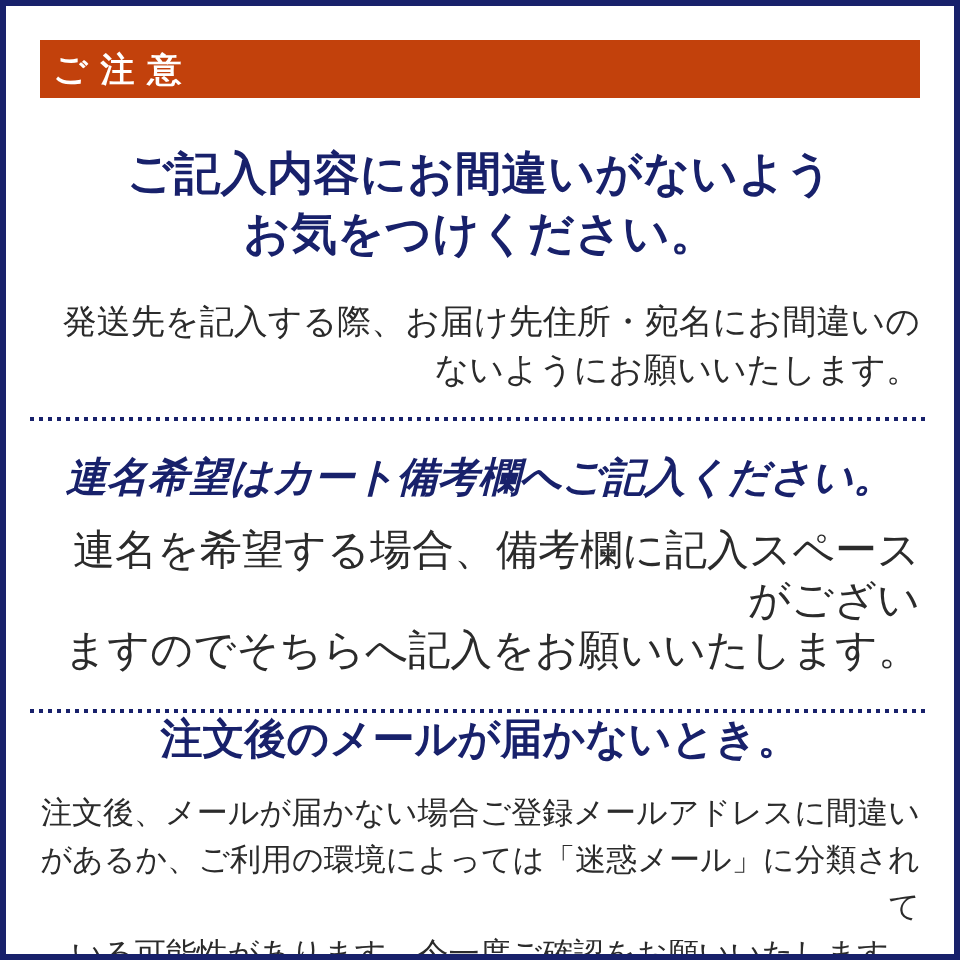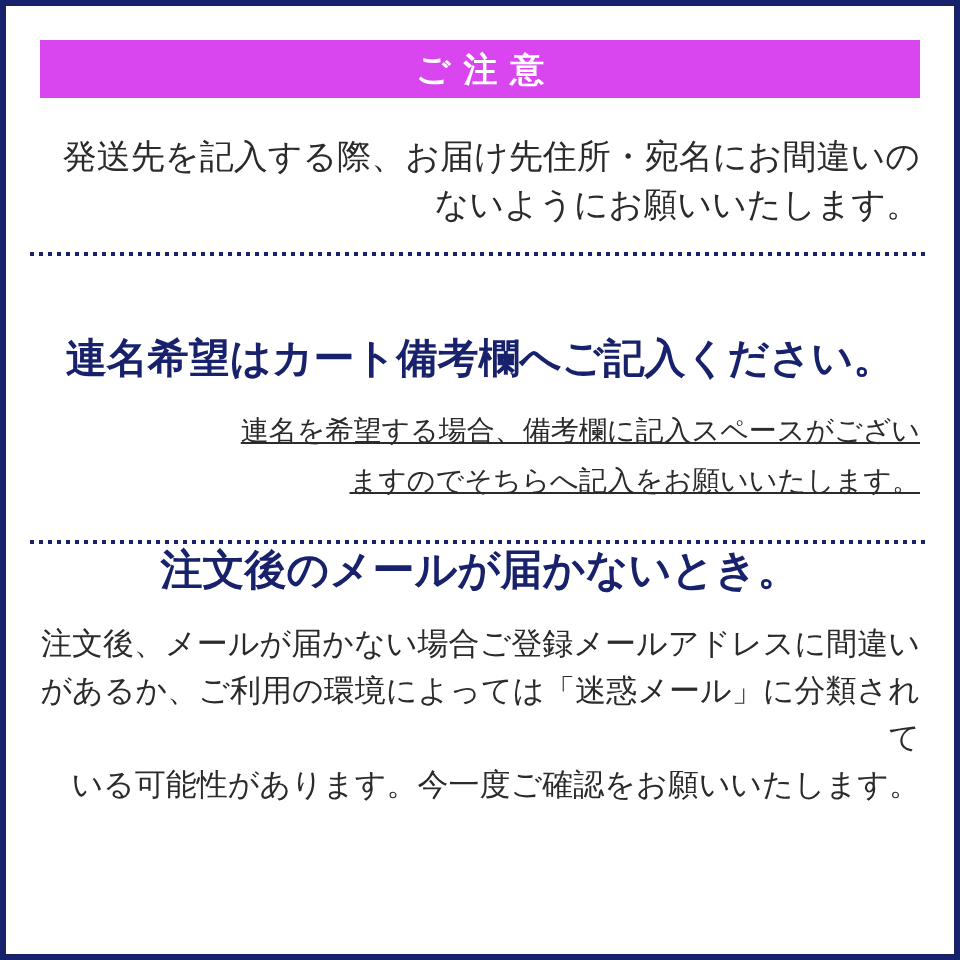--- a/index.html
+++ b/index.html
@@ -16,24 +16,24 @@
     font-family: "Liberation Sans", "DejaVu Sans", sans-serif;
   }
   .frame {
     width: 100%;
     height: 100%;
     box-sizing: border-box;
     padding: 34px 34px 0 34px;
   }
   .header-bar {
     height: 58px;
-    background: #d946ef;
+    background: #c2410c;
     display: flex;
     align-items: center;
-    justify-content: center;
+    justify-content: flex-start;
   }
   .header-bar span {
     color: #ffffff;
     font-size: 34px;
     font-weight: bold;
     letter-spacing: 0.38em;
     text-indent: 0.38em; 
     line-height: 1;
   }
   .heading {
@@ -43,44 +43,44 @@
     white-space: pre-line;
     margin: 0;
   }
   .heading.h1 {
     margin-top: 45px;
     font-size: 46px;
     line-height: 60px;
     letter-spacing: 0.01em;
   }
   .heading.h2 {
-    margin-top: 76px;
+    margin-top: 30px;
     font-size: 41px;
     line-height: 52px;
+    font-style: italic;
   }
   .heading.h3 {
     font-size: 42px;
     line-height: 52px;
   }
   .body-text {
     color: #2B2B2B;
     white-space: pre-line;
     text-align: right;
     margin: 0;
   }
   .body-text.b1 {
     margin-top: 34px;
     font-size: 34px;
     line-height: 48px;
   }
   .body-text.b2 {
     margin-top: 22px;
-    font-size: 28px;
+    font-size: 42px;
     line-height: 50px;
-    text-decoration: underline;
   }
   .body-text.b3 {
     margin-top: 24px;
     font-size: 31px;
     line-height: 47px;
   }
   .divider {
     height: 4px;
     margin-left: -10px;
     margin-right: -10px;
@@ -96,20 +96,22 @@
 </head>
 <body>
 
 <div class="frame">
 
   <div class="header-bar">
     <span>ご注意</span>
   </div>
 
   <section>
+    <h2 class="heading h1">ご記入内容にお間違いがないよう
+お気をつけください。</h2>
     <p class="body-text b1">発送先を記入する際、お届け先住所・宛名にお間違いの
 ないようにお願いいたします。</p>
   </section>
 
   <div class="divider d1"></div>
 
   <section>
     <h2 class="heading h2">連名希望はカート備考欄へご記入ください。</h2>
     <p class="body-text b2">連名を希望する場合、備考欄に記入スペースがござい
 ますのでそちらへ記入をお願いいたします。</p>

